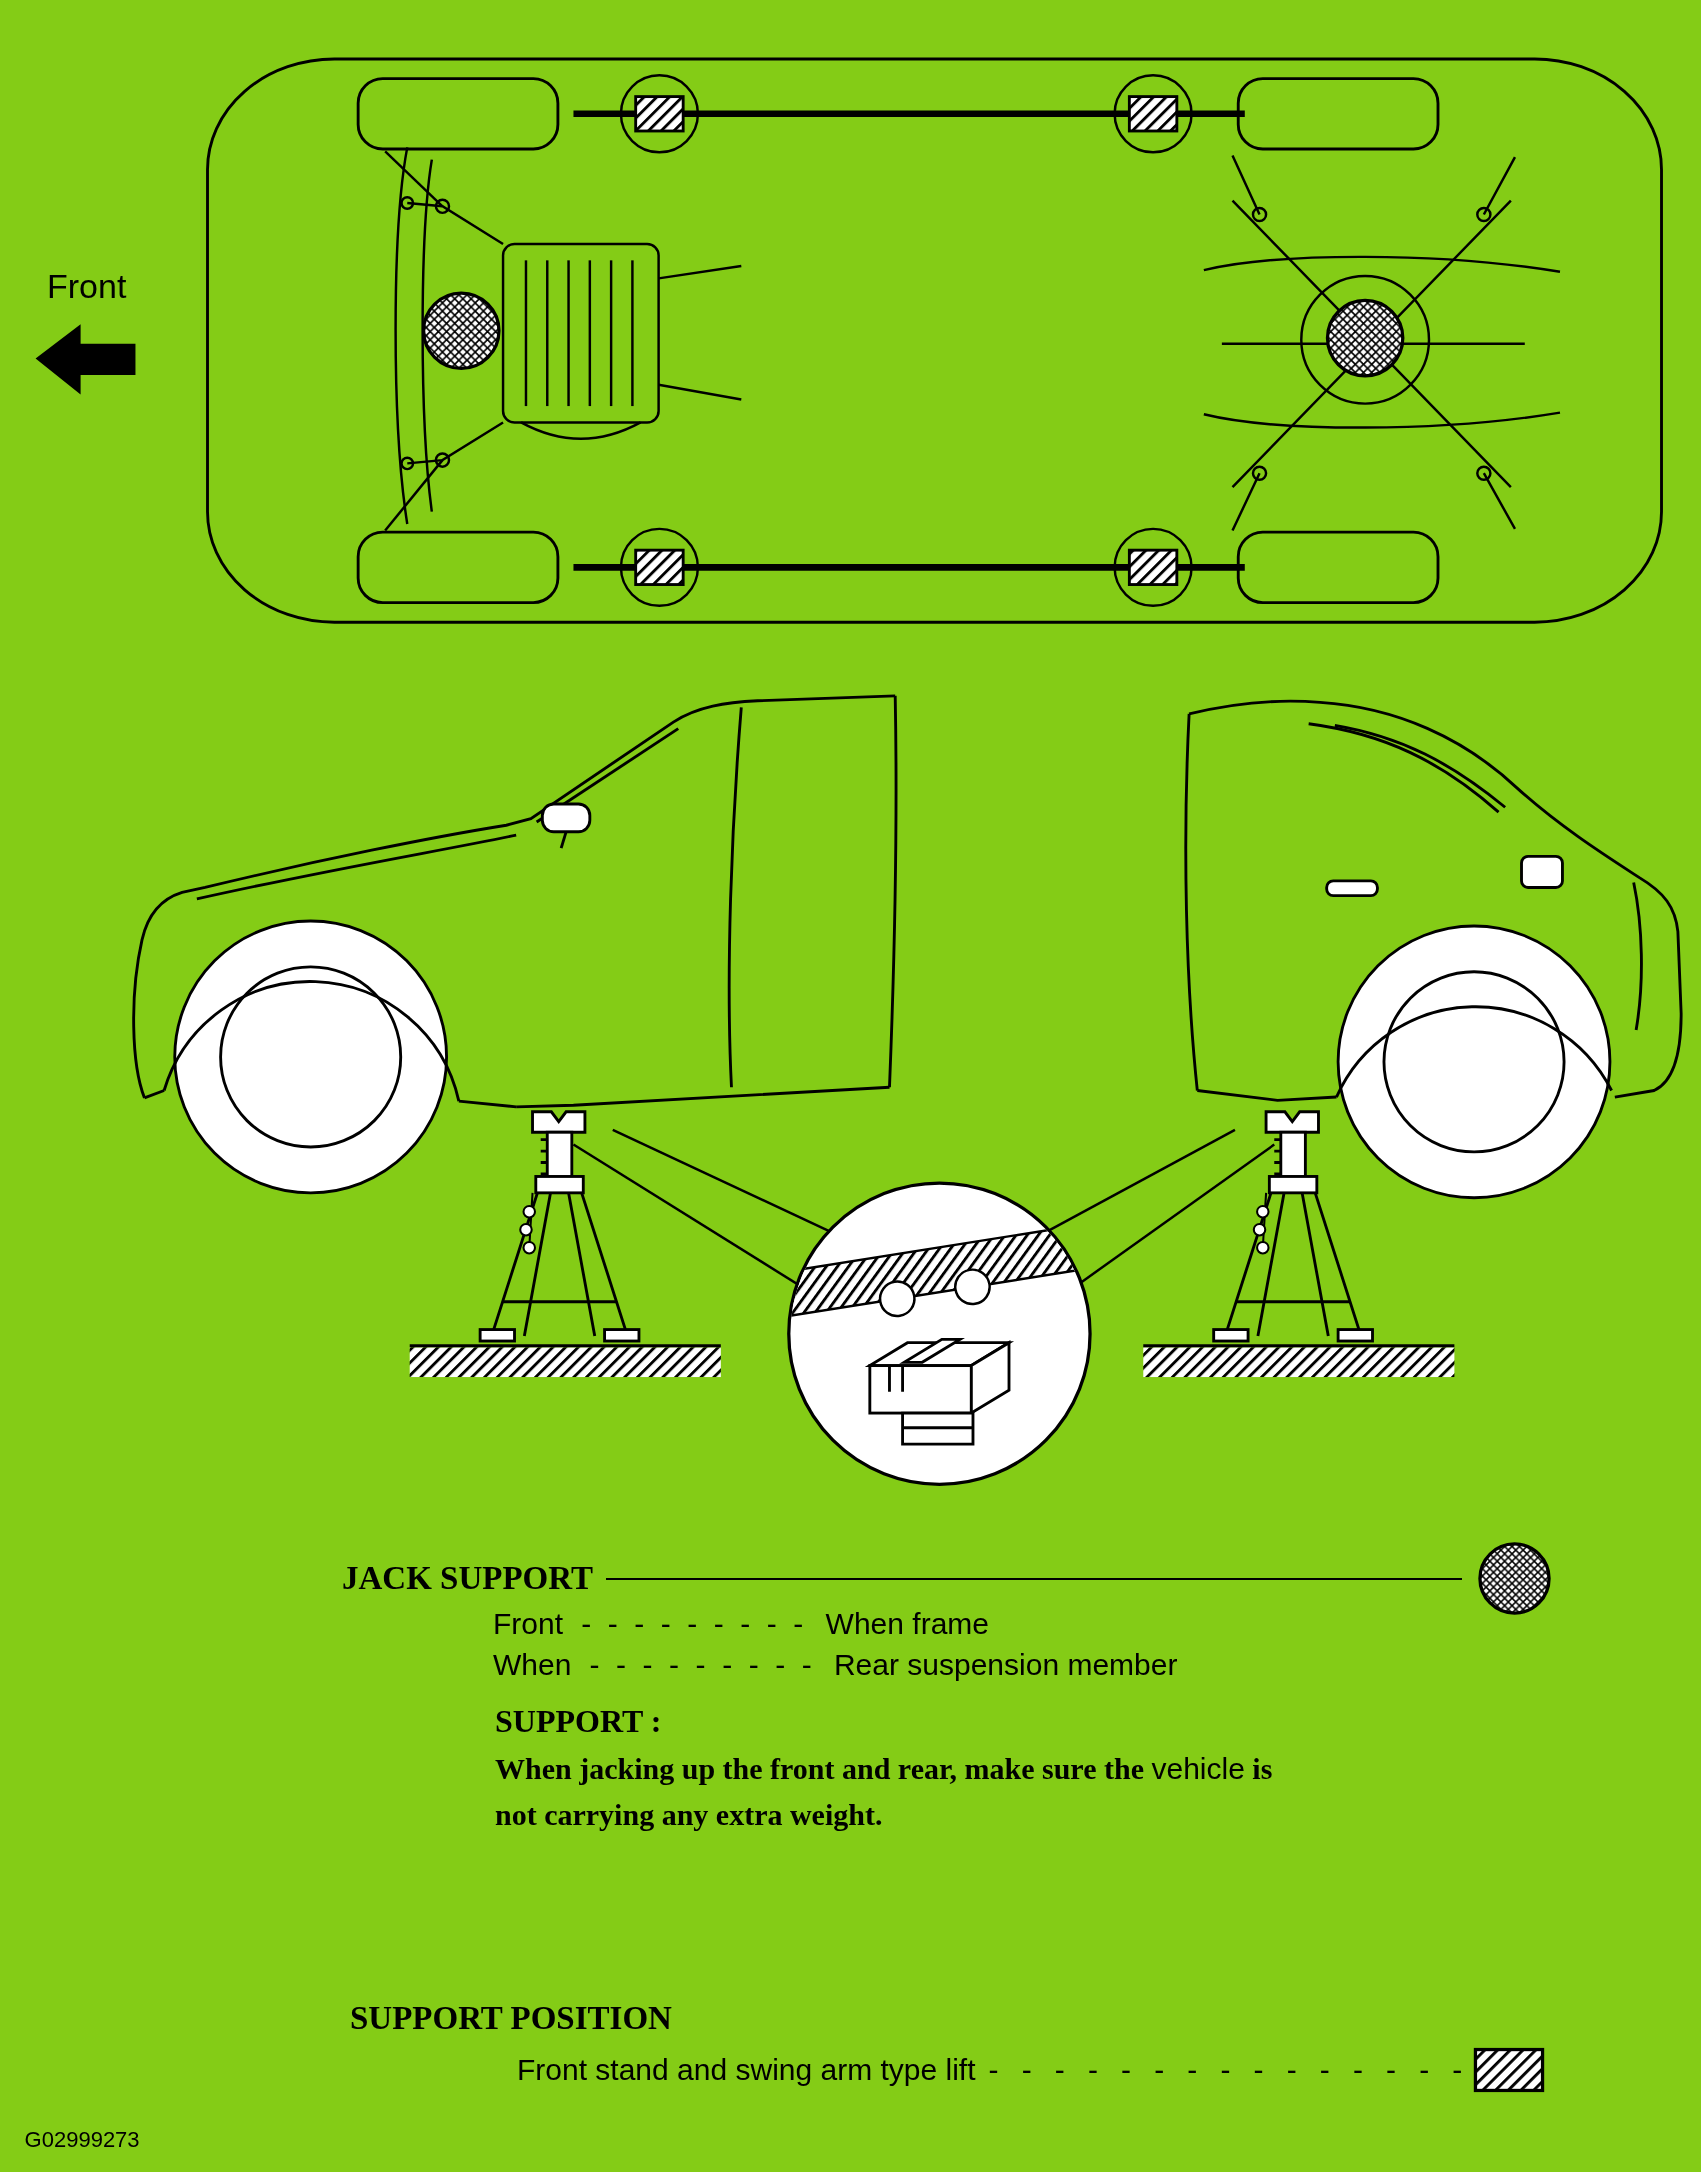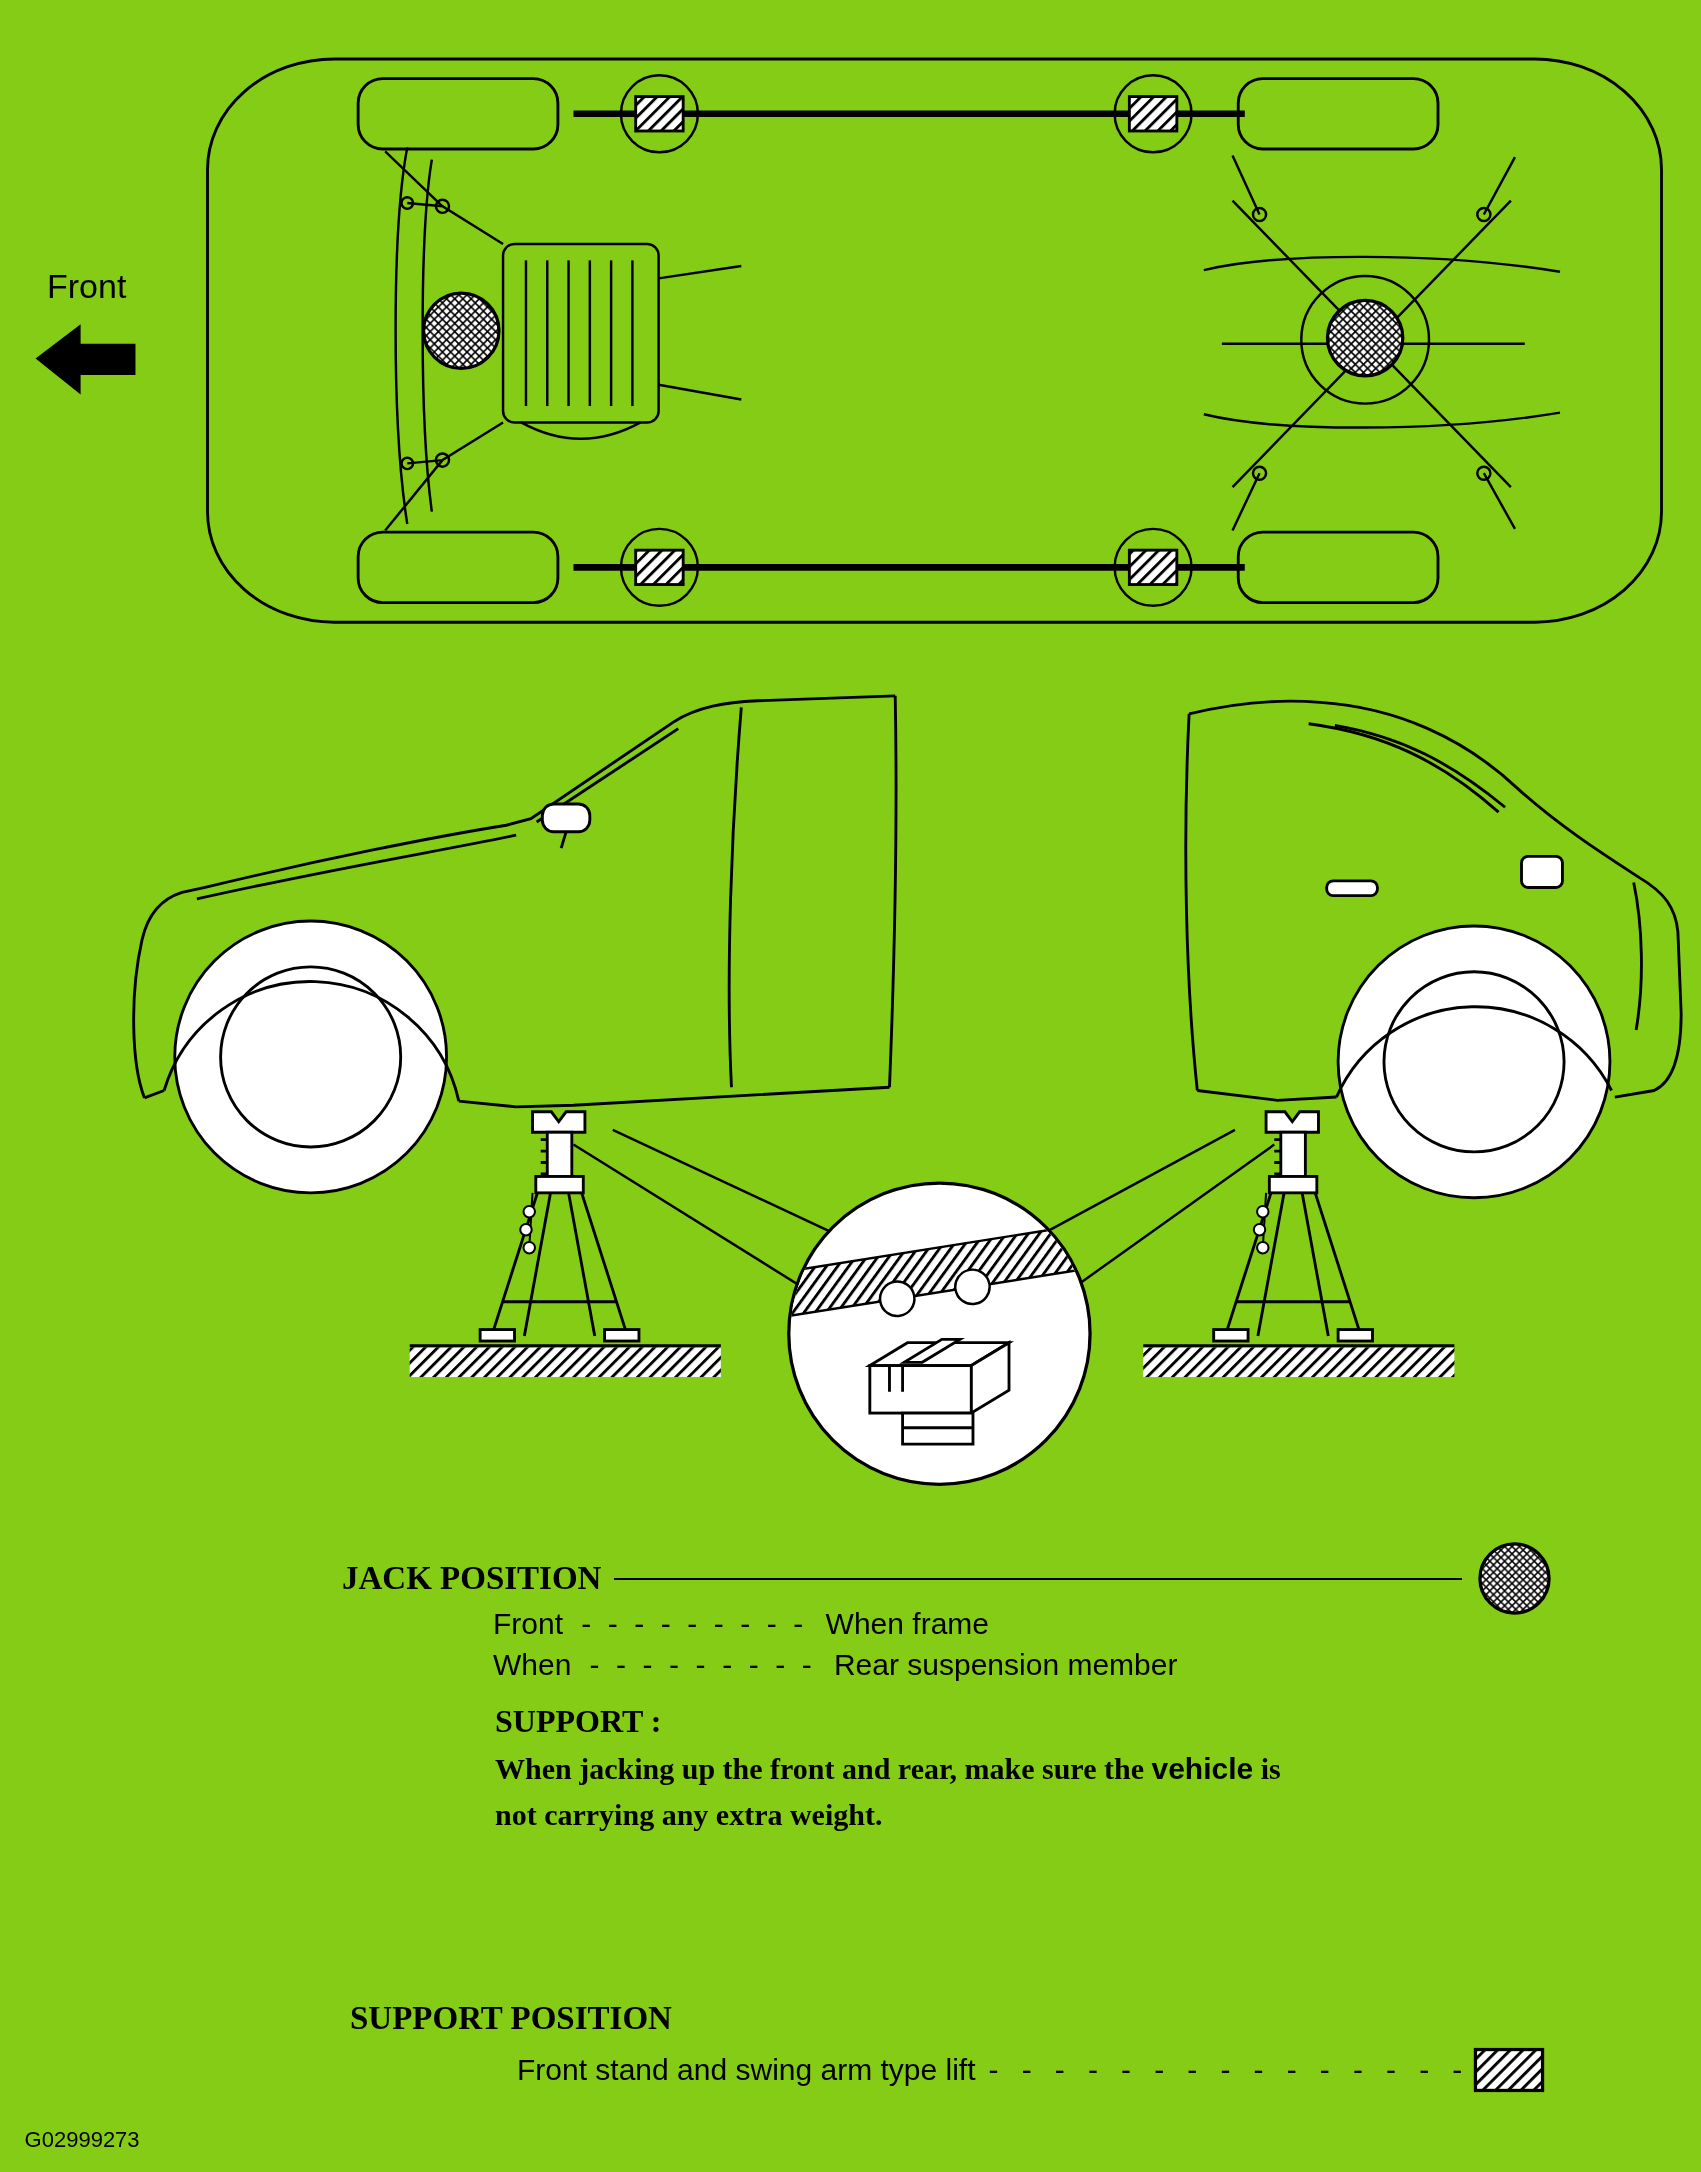--- a/index.html
+++ b/index.html
@@ -24,21 +24,21 @@
 
   .kv { font-size:30px; white-space:nowrap; }
   .kv .dash { letter-spacing:4.1px; margin:0 9.8px; }
   .front-kv { left:493px; top:1607px; }
   .rear-kv  { left:493px; top:1648px; }
 
   .caution-title { left:495px; top:1703px; font-size:32px; }
   .caution-line  { font-size:30px; white-space:nowrap; }
   .cl1 { left:495px; top:1752px; }
   .cl2 { left:495px; top:1798px;text-align:center; }
-  .sans-word { font-family:"Liberation Sans", sans-serif; font-weight:700; }
+  .sans-word { font-family:"Liberation Sans", sans-serif; font-weight:400; }
 
   .pant-row   { left:350px; top:1912px; width:1192px; }
   .pant-title { font-size:33px; white-space:nowrap; }
 
   .support-title { left:350px; top:2000px; font-size:33px; }
   .support-row   { left:517px; top:2047px; width:1028px; }
   .support-label { font-size:30px; white-space:nowrap; }
   .support-dash  { font-size:30px; letter-spacing:7.4px; margin-left:13px;
                    flex:1; overflow:hidden; white-space:nowrap; }
 
@@ -216,21 +216,21 @@
           <path d="M1102 1726 L1188 1726 L1188 1764 L1102 1764 Z" fill="#fff"></path>
           <line x1="1102" y1="1744" x2="1188" y2="1744"></line>
         </g>
       </g>
     </g>
   </svg>
 
   <div class="abs front-label sans">Front</div>
 
   <div class="abs legend-row jack-row">
-    <span class="serifb jack-title">JACK POSITION</span>
+    <span class="serifb jack-title">JACK SUPPORT</span>
     <span class="rule"></span>
     <svg width="79" height="79" viewBox="0 0 96 96">
       <defs>
         <pattern id="xh2" width="9" height="9" patternUnits="userSpaceOnUse">
           <rect width="9" height="9" fill="#fff"></rect>
           <path d="M0 0L9 9M9 0L0 9" stroke="#000" stroke-width="1.8"></path>
         </pattern>
       </defs>
       <circle cx="48" cy="48" r="42" fill="url(#xh2)" stroke="#000" stroke-width="4"></circle>
     </svg>

